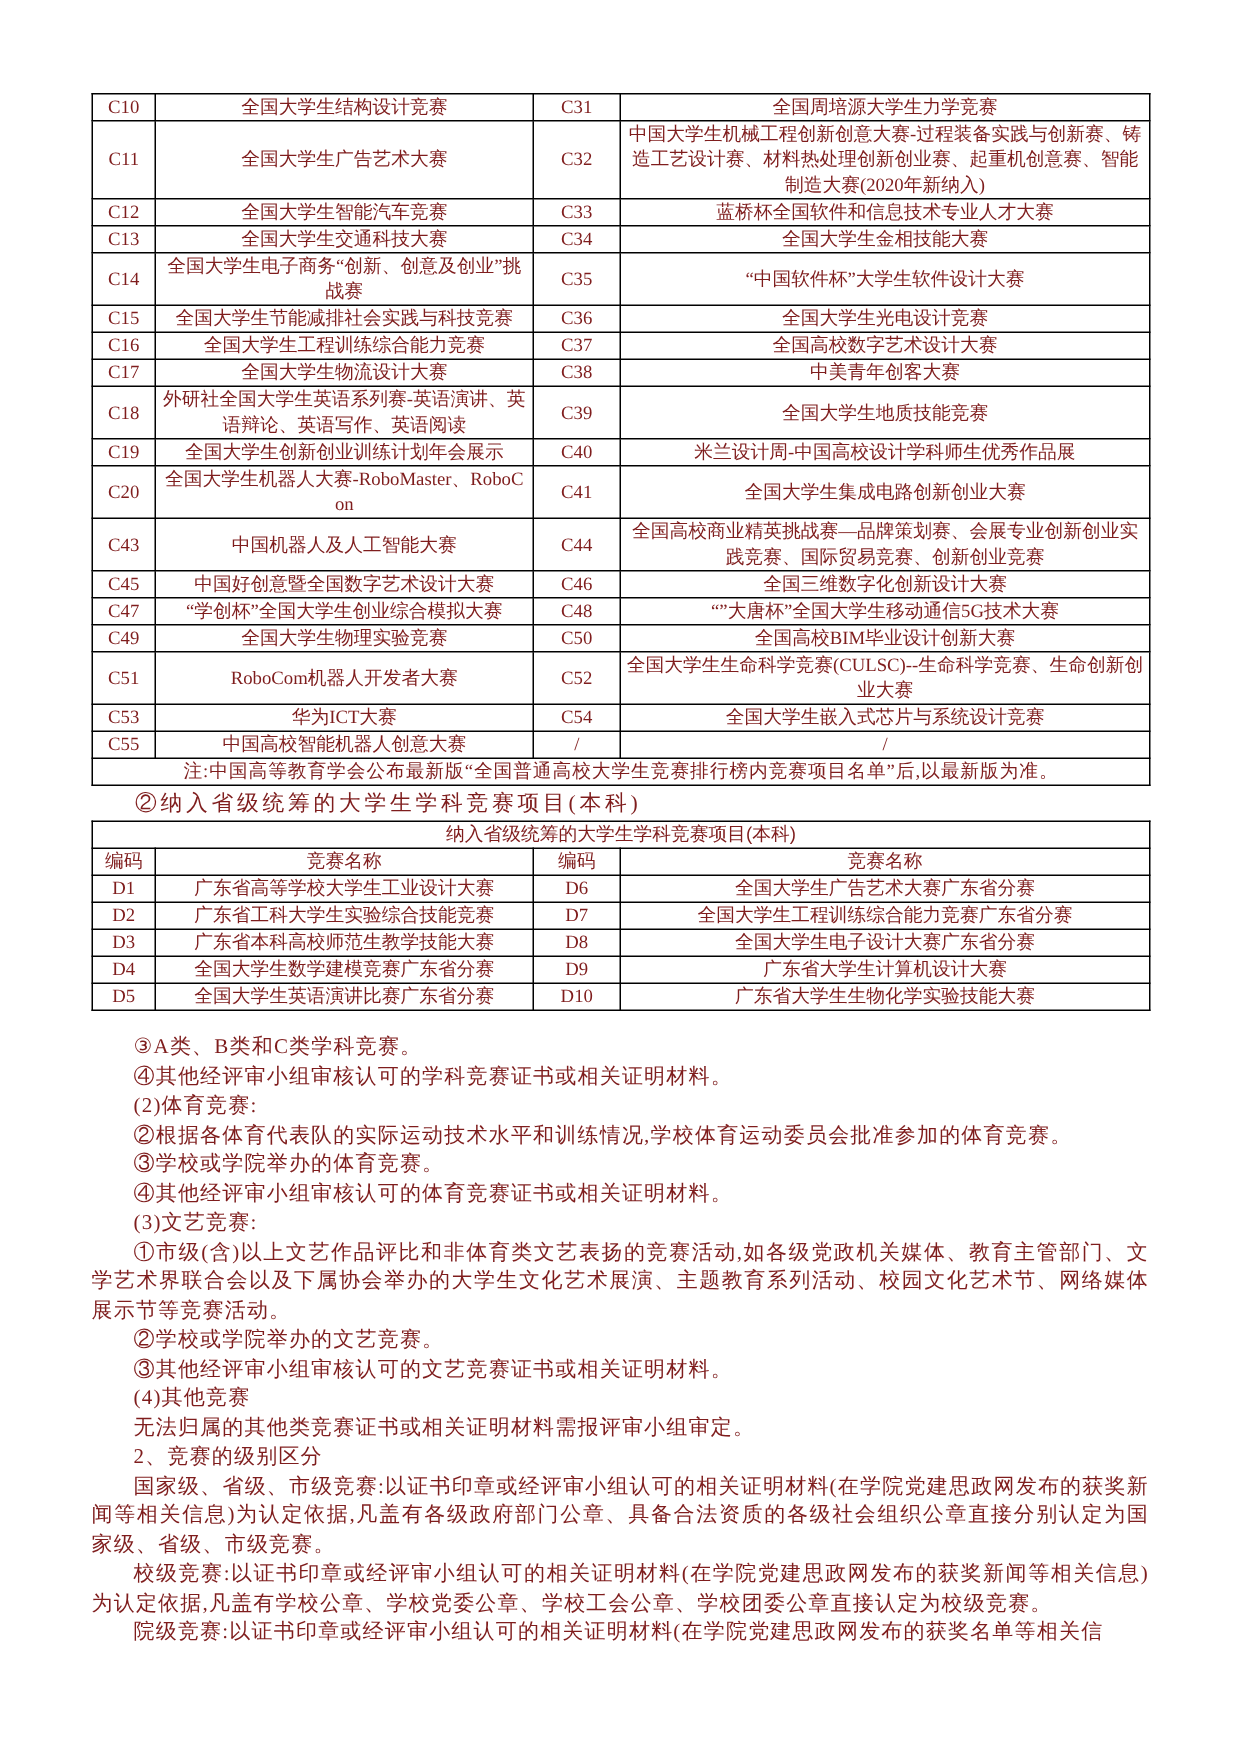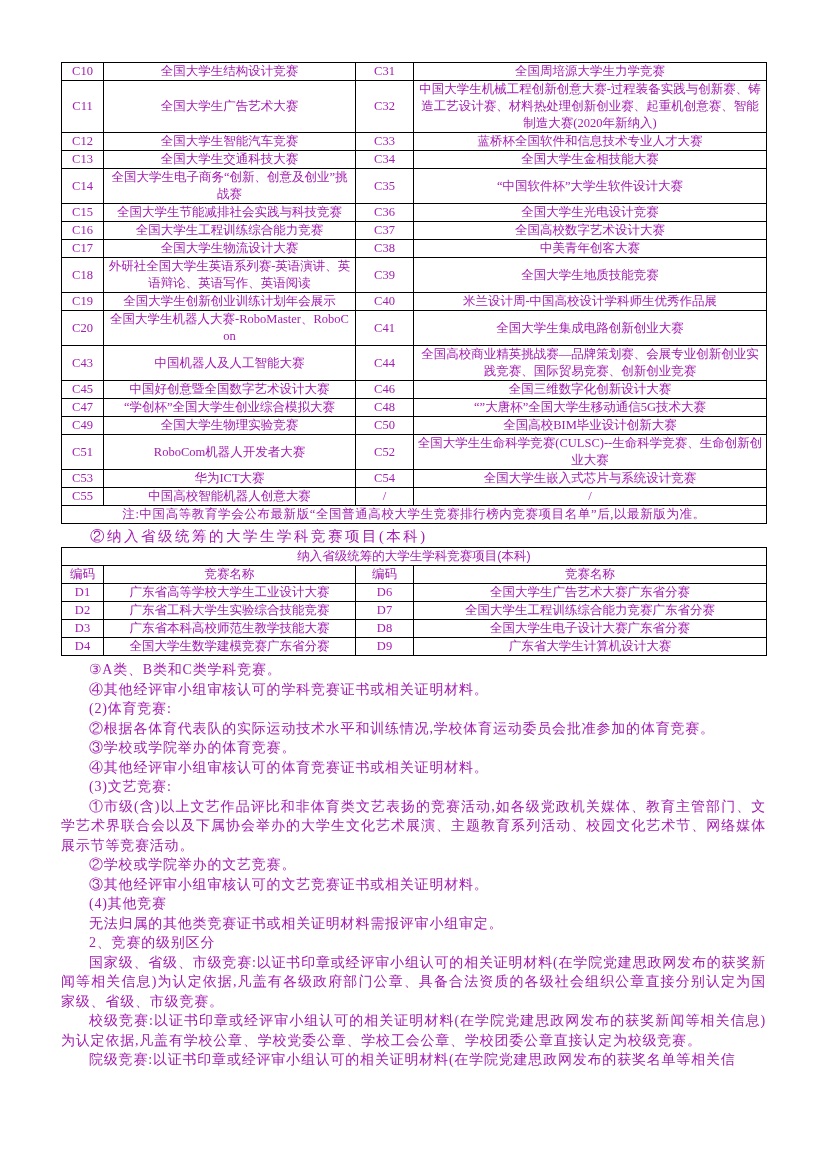--- a/index.html
+++ b/index.html
@@ -4,21 +4,21 @@
 <style>
   html, body { margin: 0; padding: 0; background: #fff; }
   .page {
     position: relative;
     width: 827px;
     height: 1169px;
     background: #ffffff;
     box-sizing: border-box;
     padding: 62px 61px 0 61px;
     overflow: hidden;
-    color: #a21caf;
+    color: #7f1d1d;
     font-family: "Liberation Serif", "DejaVu Serif", serif;
   }
   table.comp-table {
     border-collapse: collapse;
     width: 705px;
     table-layout: fixed;
   }
   table.comp-table td {
     border: 1px solid #000;
     font-size: 12.5px;
@@ -44,21 +44,21 @@
     margin: 2px 0 1px 0;
     text-indent: 2em;
     letter-spacing: 2.5px;
   }
   td.table-title-cell, td.header-cell {
     font-family: "Liberation Sans", "DejaVu Sans", sans-serif;
     font-weight: normal;
     font-size: 13px;
     line-height: 18px;
   }
-  .body-paras { margin-top: 4px; }
+  .body-paras { margin-top: 15px; }
   p.para {
     margin: 0;
     font-size: 14px;
     line-height: 19.5px;
     text-indent: 2em;
     text-align: justify;
     letter-spacing: 0.8px;
   }
 </style>
 </head>
@@ -250,20 +250,26 @@
     <td>全国大学生电子设计大赛广东省分赛</td>
   </tr>
 
   <tr>
     <td>D4</td>
     <td>全国大学生数学建模竞赛广东省分赛</td>
     <td>D9</td>
     <td>广东省大学生计算机设计大赛</td>
   </tr>
 
+  <tr>
+    <td>D5</td>
+    <td>全国大学生英语演讲比赛广东省分赛</td>
+    <td>D10</td>
+    <td>广东省大学生生物化学实验技能大赛</td>
+  </tr>
 </tbody>
   </table>
 
   <div class="body-paras">
   <p class="para">③A类、B类和C类学科竞赛。</p>
 
   <p class="para">④其他经评审小组审核认可的学科竞赛证书或相关证明材料。</p>
 
   <p class="para">(2)体育竞赛:</p>
 

